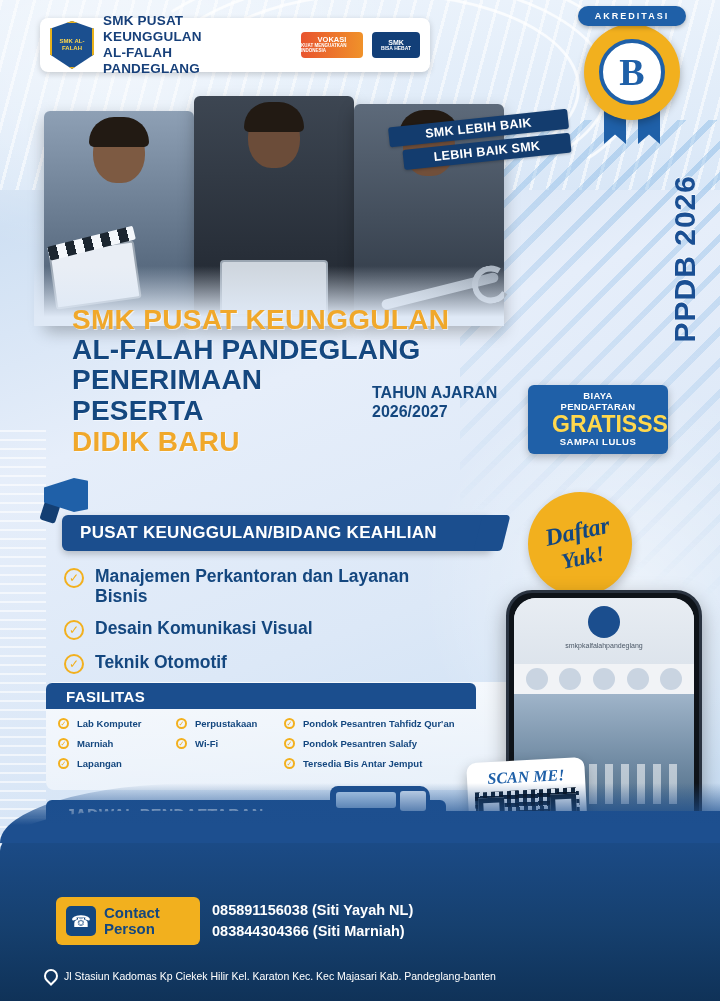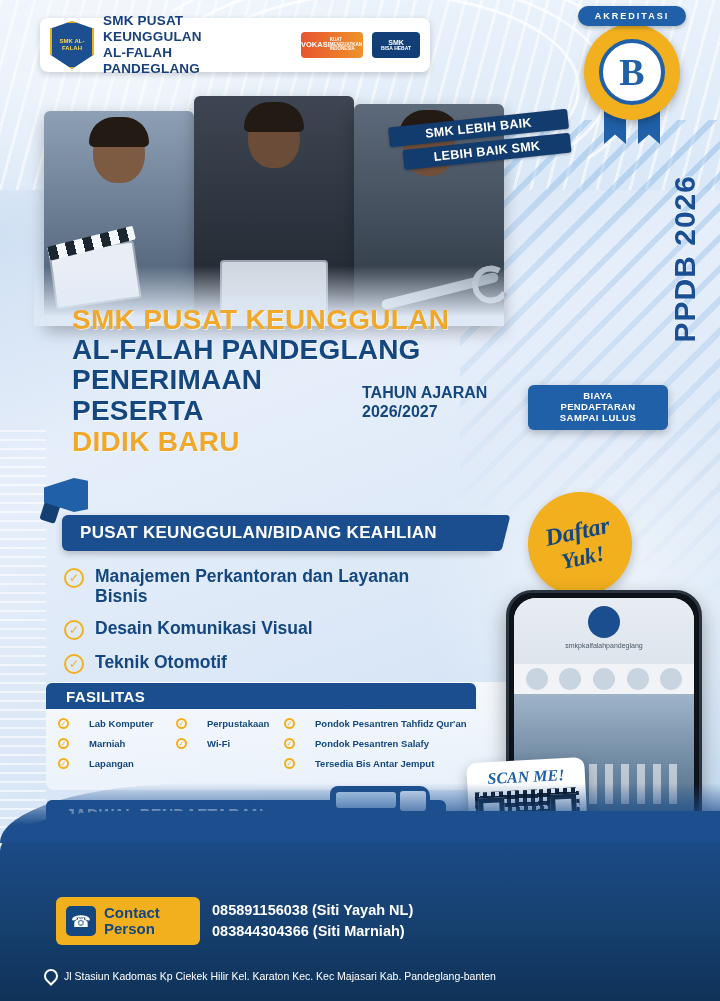--- a/index.html
+++ b/index.html
@@ -66,21 +66,21 @@
     display: flex; align-items: center; justify-content: center;
     font-size: 6px; text-align: center; line-height: 1.1; font-weight: bold;
     border: 2px solid #e8b21d;
   }
   .school-name { flex: 1; }
   .school-name div { font-weight: bold; color: #17407a; font-size: 13.5px; letter-spacing: .2px; line-height: 1.18; }
   .vokasi {
     width: 62px; height: 26px; border-radius: 4px;
     background: linear-gradient(90deg, #e8542f, #f0922a);
     color: #fff; font-size: 7.5px; font-weight: bold; display: flex;
-    flex-direction: row; align-items: center; justify-content: center; line-height: 1.05; margin-left: 32px;
+    flex-direction: column; align-items: center; justify-content: center; line-height: 1.05; margin-left: 32px;
   }
   .smkbisa {
     width: 48px; height: 26px; border-radius: 4px; background: #123f78;
     color: #fff; font-size: 7px; font-weight: bold; display: flex;
     flex-direction: column; align-items: center; justify-content: center; line-height: 1.05;
   }
 
   
   .akreditasi {
     position: absolute; right: 34px; top: 10px; width: 108px; height: 108px;
@@ -187,21 +187,21 @@
   .headline { position: absolute; left: 72px; top: 305px; width: 440px; }
   .h-orange {
     font-size: 28px; font-weight: bold; color: #f0a82b; line-height: 1.06;
     letter-spacing: .3px; text-shadow: 1px 1px 0 rgba(255,255,255,.6);
   }
   .h-blue {
     font-size: 28px; font-weight: bold; color: #14477f; line-height: 1.1;
     letter-spacing: .2px; text-shadow: 1px 1px 0 rgba(255,255,255,.55);
   }
   .tahun {
-    position: absolute; left: 290px; top: 78px; color: #14477f; font-weight: bold;
+    position: absolute; left: 300px; top: 78px; color: #14477f; font-weight: bold;
     font-size: 16px; line-height: 1.2; text-align: left;
   }
 
   
   .gratis {
     position: absolute; right: 52px; top: 385px; width: 140px;
     background: #1f60a8; border-radius: 6px; padding: 5px 24px 7px;
     text-align: center; box-shadow: 0 3px 8px rgba(0,0,0,.25);
   }
   .gratis .g1 { color: #fff; font-size: 9.5px; font-weight: bold; letter-spacing: .3px; }
@@ -263,21 +263,21 @@
   .fas-title {
     position: absolute; left: 46px; top: 683px; width: 430px; height: 26px;
     background: #1b4e8e; color: #fff; border-radius: 6px 6px 0 0;
     font-weight: bold; font-size: 15px; display: flex; align-items: center; padding-left: 20px;
     letter-spacing: .4px;
   }
   .fas-grid {
     position: absolute; left: 58px; top: 718px; width: 450px;
     display: grid; grid-template-columns: 110px 100px 1fr; row-gap: 9px; column-gap: 8px;
   }
-  .fas-item { display: flex; align-items: center; gap: 20px; }
+  .fas-item { display: flex; align-items: center; gap: 8px; }
   .fas-item .dot {
     width: 11px; height: 11px; border-radius: 50%; border: 2px solid #f2b01e;
     display: flex; align-items: center; justify-content: center; font-size: 7px; color: #f2b01e;
   }
   .fas-item span.t { font-size: 9.5px; font-weight: bold; color: #14477f; }
 
   
   .jad-title {
     position: absolute; left: 46px; top: 800px; width: 400px; height: 32px;
     background: #1b4e8e; color: #fff; border-radius: 6px;
@@ -438,20 +438,21 @@
     <div class="h-blue">PESERTA</div>
     <div class="h-orange">DIDIK BARU</div>
     <div class="tahun">
       <div>TAHUN AJARAN</div>
       <div>2026/2027</div>
     </div>
   </div>
 
   <div class="gratis">
     <div class="g1">BIAYA PENDAFTARAN</div>
+    <div class="g2">GRATISSS</div>
     <div class="g3">SAMPAI LULUS</div>
   </div>
 
   <div class="megaphone">
     <div class="mg-handle"></div>
     <div class="mg-cone"></div>
   </div>
   <div class="pk-bar">PUSAT KEUNGGULAN/BIDANG KEAHLIAN</div>
 
   <div class="daftar">

